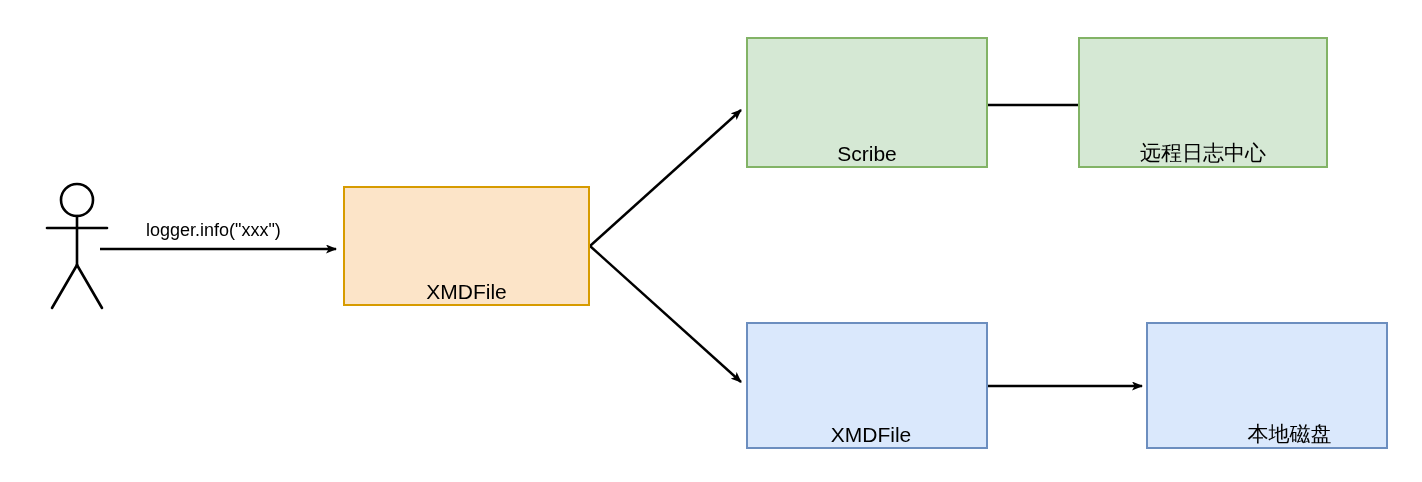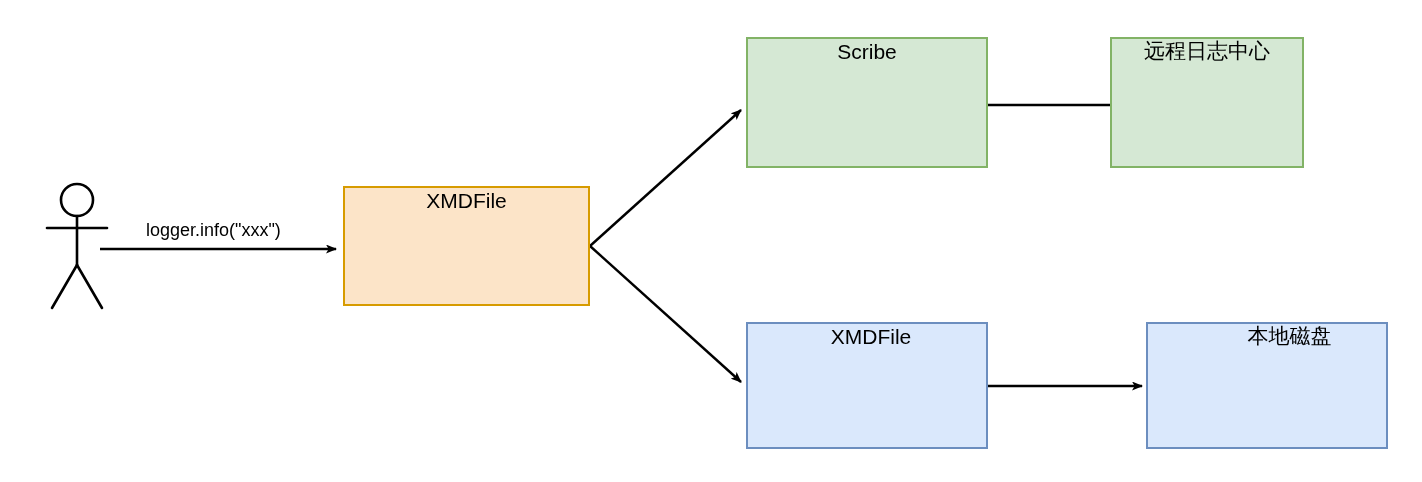--- a/index.html
+++ b/index.html
@@ -14,21 +14,21 @@
     position: relative;
     width: 1422px;
     height: 482px;
     background: #ffffff;
     overflow: hidden;
   }
   .node {
     position: absolute;
     box-sizing: border-box;
     display: flex;
-    align-items: flex-start;
+    align-items: flex-end;
     justify-content: center;
     border-width: 2px;
     border-style: solid;
     font-size: 21px;
     color: #000000;
     line-height: 1.2;
     text-align: center;
   }
   .node-logger {
     border-color: #D79B00;
@@ -96,21 +96,21 @@
   <div class="edge-label" style="left:146px; top:220px;">logger.info("xxx")</div>
 
   <div class="node node-logger" style="left:343px; top:186px; width:247px; height:120px;">
     <span>XMDFile</span>
   </div>
 
   <div class="node node-green" style="left:746px; top:37px; width:242px; height:131px;">
     <span>Scribe</span>
   </div>
 
-  <div class="node node-green node-cjk" style="left:1110px; top:37px; width:194px; height:131px;">
+  <div class="node node-green node-cjk" style="left:1078px; top:37px; width:250px; height:131px;">
     <span>远程日志中心</span>
   </div>
 
   <div class="node node-blue" style="left:746px; top:322px; width:242px; height:127px;padding-left:8px;">
     <span>XMDFile</span>
   </div>
 
   <div class="node node-blue node-cjk" style="left:1146px; top:322px; width:242px; height:127px;padding-left:45px;">
     <span>本地磁盘</span>
   </div>

